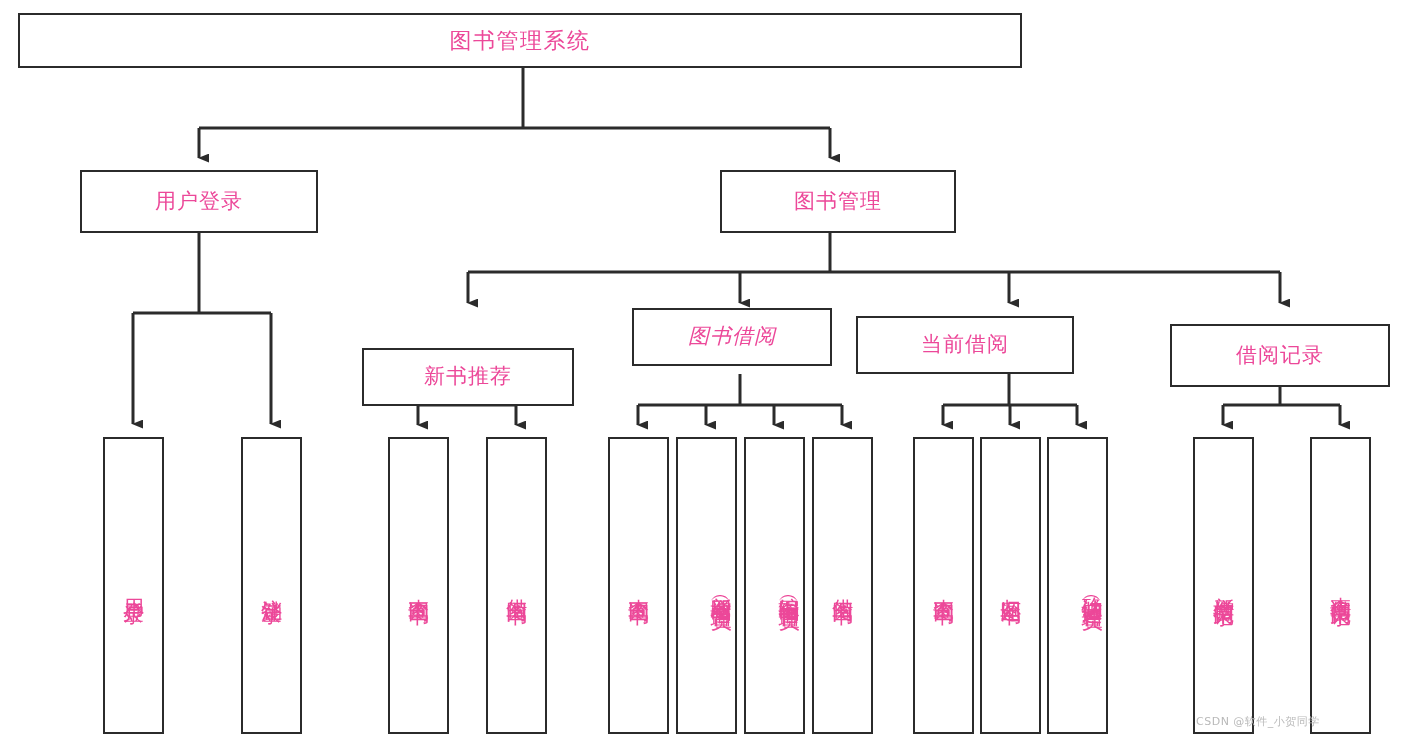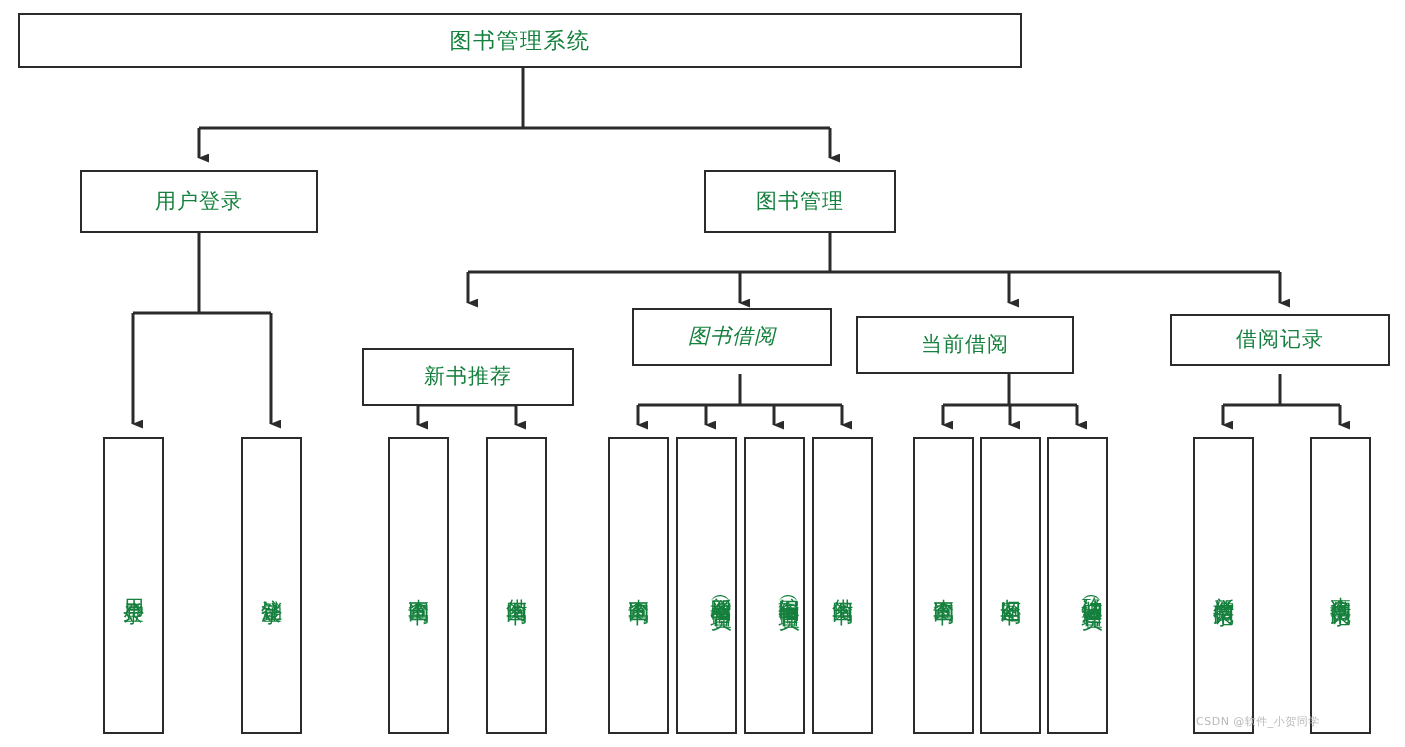--- a/index.html
+++ b/index.html
@@ -26,21 +26,21 @@
     pointer-events: none;
   }
   .node {
     position: absolute;
     box-sizing: border-box;
     border: 2px solid #2b2b2b;
     background: #ffffff;
     display: flex;
     align-items: center;
     justify-content: center;
-    color: #15803d;
+    color: #ec4899;
   }
   .node-h {
     font-size: 21px;
     letter-spacing: 1px;
     line-height: 1.2;
   }
   .node-root {
     font-size: 22px;
     letter-spacing: 1.5px;
   }
@@ -121,26 +121,26 @@
       <path d="M 1280,374 L 1280,405"></path>
       <path d="M 1223,405 L 1340,405"></path>
       <path d="M 1223,405 L 1223,425" marker-end="url(#arrowhead)"></path>
       <path d="M 1340,405 L 1340,425" marker-end="url(#arrowhead)"></path>
     </g>
   </svg>
 
   <div class="node node-root" style="left:18px; top:13px; width:1004px; height:55px;">图书管理系统</div>
 
   <div class="node node-h" style="left:80px; top:170px; width:238px; height:63px;">用户登录</div>
-  <div class="node node-h" style="left:704px; top:170px; width:192px; height:63px;">图书管理</div>
+  <div class="node node-h" style="left:720px; top:170px; width:236px; height:63px;">图书管理</div>
 
   <div class="node node-h" style="left:362px; top:316px; width:212px; height:58px;margin-top:32px;">新书推荐</div>
   <div class="node node-h" style="left:632px; top:308px; width:200px; height:58px;font-style:italic;">图书借阅</div>
   <div class="node node-h" style="left:856px; top:316px; width:218px; height:58px;">当前借阅</div>
-  <div class="node node-h" style="left:1170px; top:314px; width:220px; height:52px;">借阅记录</div>
+  <div class="node node-h" style="left:1170px; top:324px; width:220px; height:63px;">借阅记录</div>
 
   <div class="node node-v center-v" style="left:103px; top:437px; width:61px; height:297px;">用户登录</div>
   <div class="node node-v center-v" style="left:241px; top:437px; width:61px; height:297px;">注销登录</div>
 
   <div class="node node-v center-v" style="left:388px; top:437px; width:61px; height:297px;">查询图书</div>
   <div class="node node-v center-v" style="left:486px; top:437px; width:61px; height:297px;">借阅图书</div>
 
   <div class="node node-v center-v" style="left:608px; top:437px; width:61px; height:297px;">查询图书</div>
   <div class="node node-v" style="left:676px; top:437px; width:61px; height:297px;">新增图书（管理员）</div>
   <div class="node node-v" style="left:744px; top:437px; width:61px; height:297px;">编辑图书（管理员）</div>

